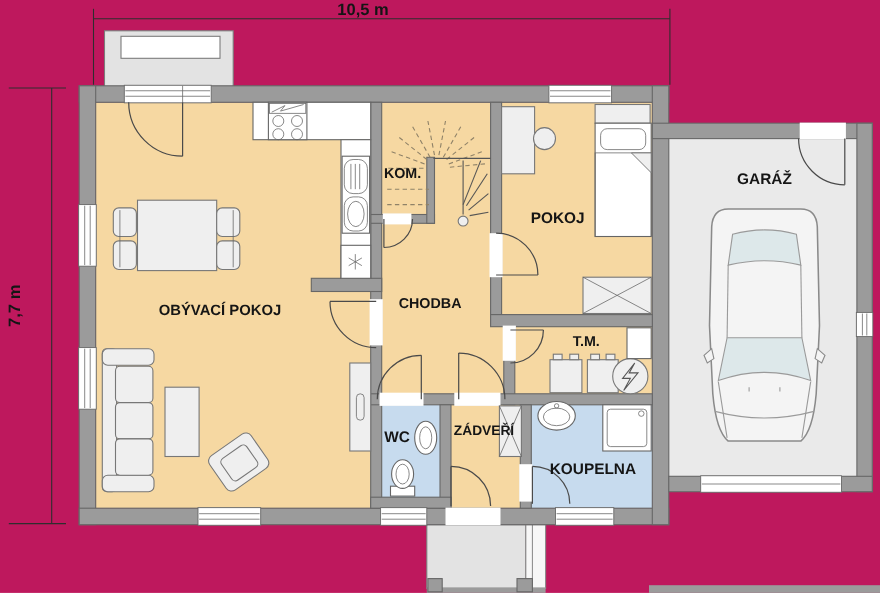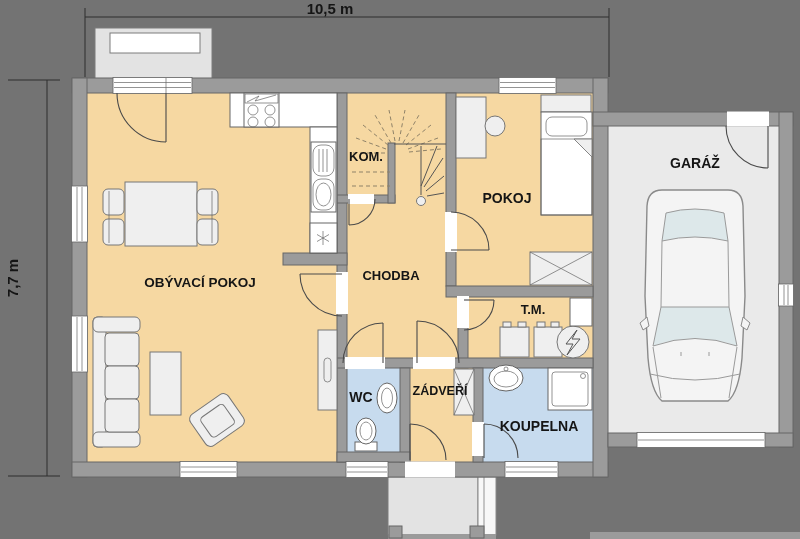--- a/index.html
+++ b/index.html
@@ -1,16 +1,16 @@
 <!DOCTYPE html>
 <html style="--c-wall: #9b9b9b; --c-wallline: #676767; --c-floor: #f6d8a2; --c-wet: #c7dbee; --c-garage: #eaeaea; --c-furn: #efefef; --c-line: #4a4a4a; --c-ext: #e3e3e3; --c-dash: #8f8268; --c-text: #151515;"><head>
 <meta charset="utf-8">
 <style>
   html,body{margin:0;padding:0;background:#fff;}
-  #stage{position:relative;width:800px;height:539px;background:#737373;overflow:hidden;}
+  #stage{position:relative;width:800px;height:539px;background:#be185d;overflow:hidden;}
   svg{display:block;}
   .wall{fill:var(--c-wall);stroke:var(--c-wallline);stroke-width:1;}
   .floor{fill:var(--c-floor);}
   .wet{fill:var(--c-wet);}
   .gfloor{fill:var(--c-garage);}
   .furn{fill:var(--c-furn);stroke:#777;stroke-width:1;}
   .fixt{fill:#fff;stroke:#666;stroke-width:1;}
   .open{fill:#fff;}
   .win{fill:#fff;stroke:#666;stroke-width:.8;}
   .wl{stroke:#666;stroke-width:.7;fill:none;}

